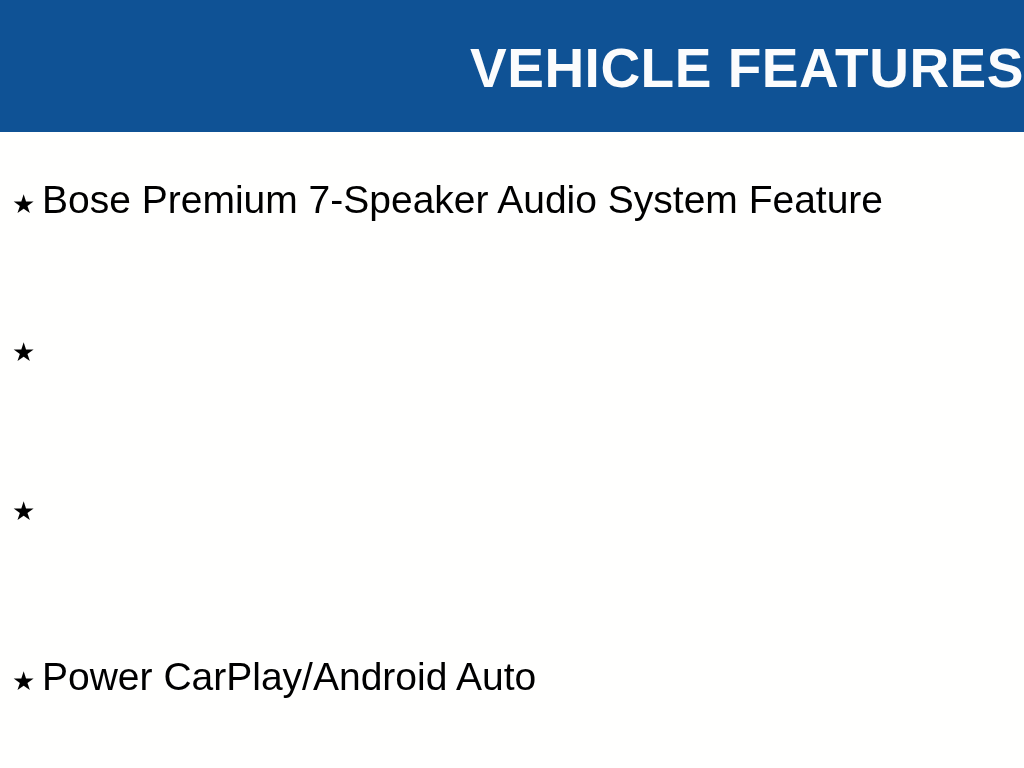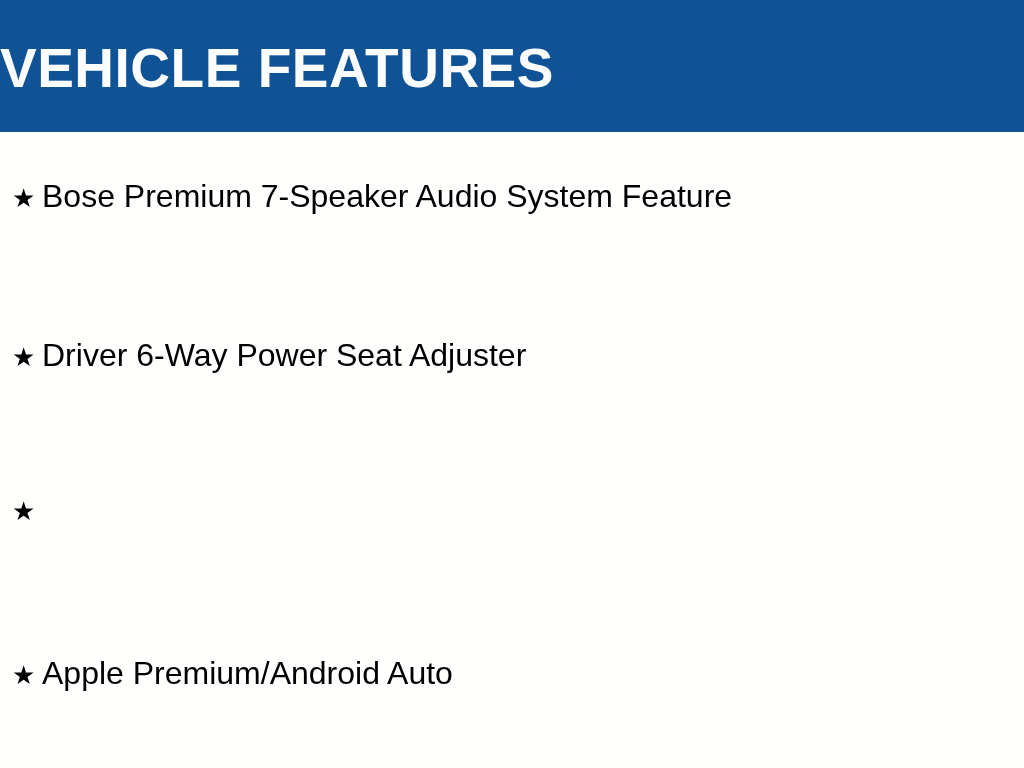--- a/index.html
+++ b/index.html
@@ -25,21 +25,21 @@
   
   .header-band {
     position: absolute;
     top: 0;
     left: 0;
     width: 1024px;
     height: 132px;
     background: #0f5295;
     display: flex;
     align-items: center;
-    justify-content: flex-start;
+    justify-content: flex-end;
   }
 
   .header-title {
     color: #fbfcfd;
     font-family: "Liberation Sans", sans-serif;
     font-size: 55px;
     font-weight: bold;
     letter-spacing: 0.5px;
     line-height: 1;
     text-align: center;
@@ -86,21 +86,21 @@
     font-size: 26px;
     line-height: 1;
     text-align: left;
     flex: 0 0 auto;
   }
 
   .feature-text {
     display: inline-block;
     color: #000000;
     font-family: "Liberation Sans", sans-serif;
-    font-size: 32px;
+    font-size: 39px;
     font-weight: normal;
     line-height: 1;
     white-space: nowrap;
     flex: 0 0 auto;
   }
 </style>
 </head>
 <body>
 
 <div class="slide">
@@ -111,27 +111,26 @@
 
   <ul class="features-list">
 
     <li class="feature-item row-0">
       <span class="bullet-star">★</span>
       <span class="feature-text">Bose Premium 7-Speaker Audio System Feature</span>
     </li>
 
     <li class="feature-item row-1">
       <span class="bullet-star">★</span>
-      <span class="feature-text">Driver 6-Way Power Seat Adjuster</span>
     </li>
 
     <li class="feature-item row-2">
       <span class="bullet-star">★</span>
     </li>
 
     <li class="feature-item row-3">
       <span class="bullet-star">★</span>
-      <span class="feature-text">Apple Premium/Android Auto</span>
+      <span class="feature-text">Power CarPlay/Android Auto</span>
     </li>
 
   </ul>
 
 </div>
 
 </body></html>

